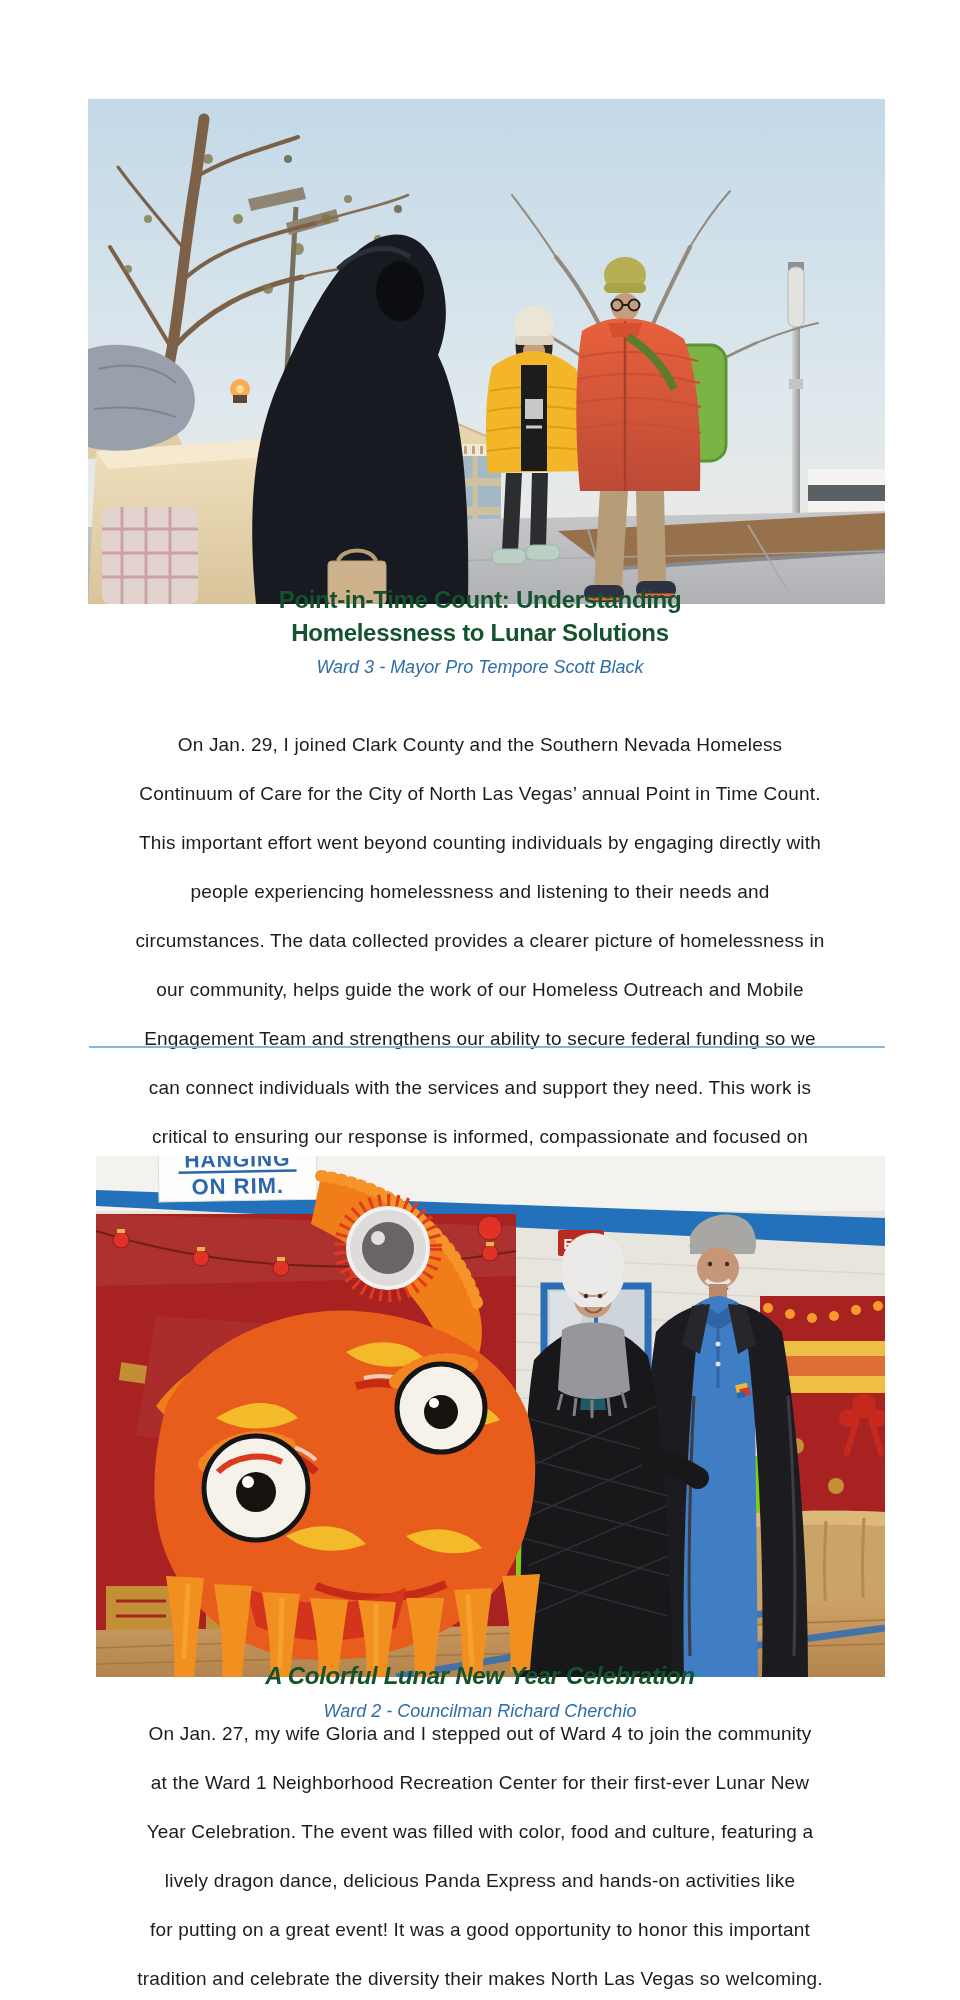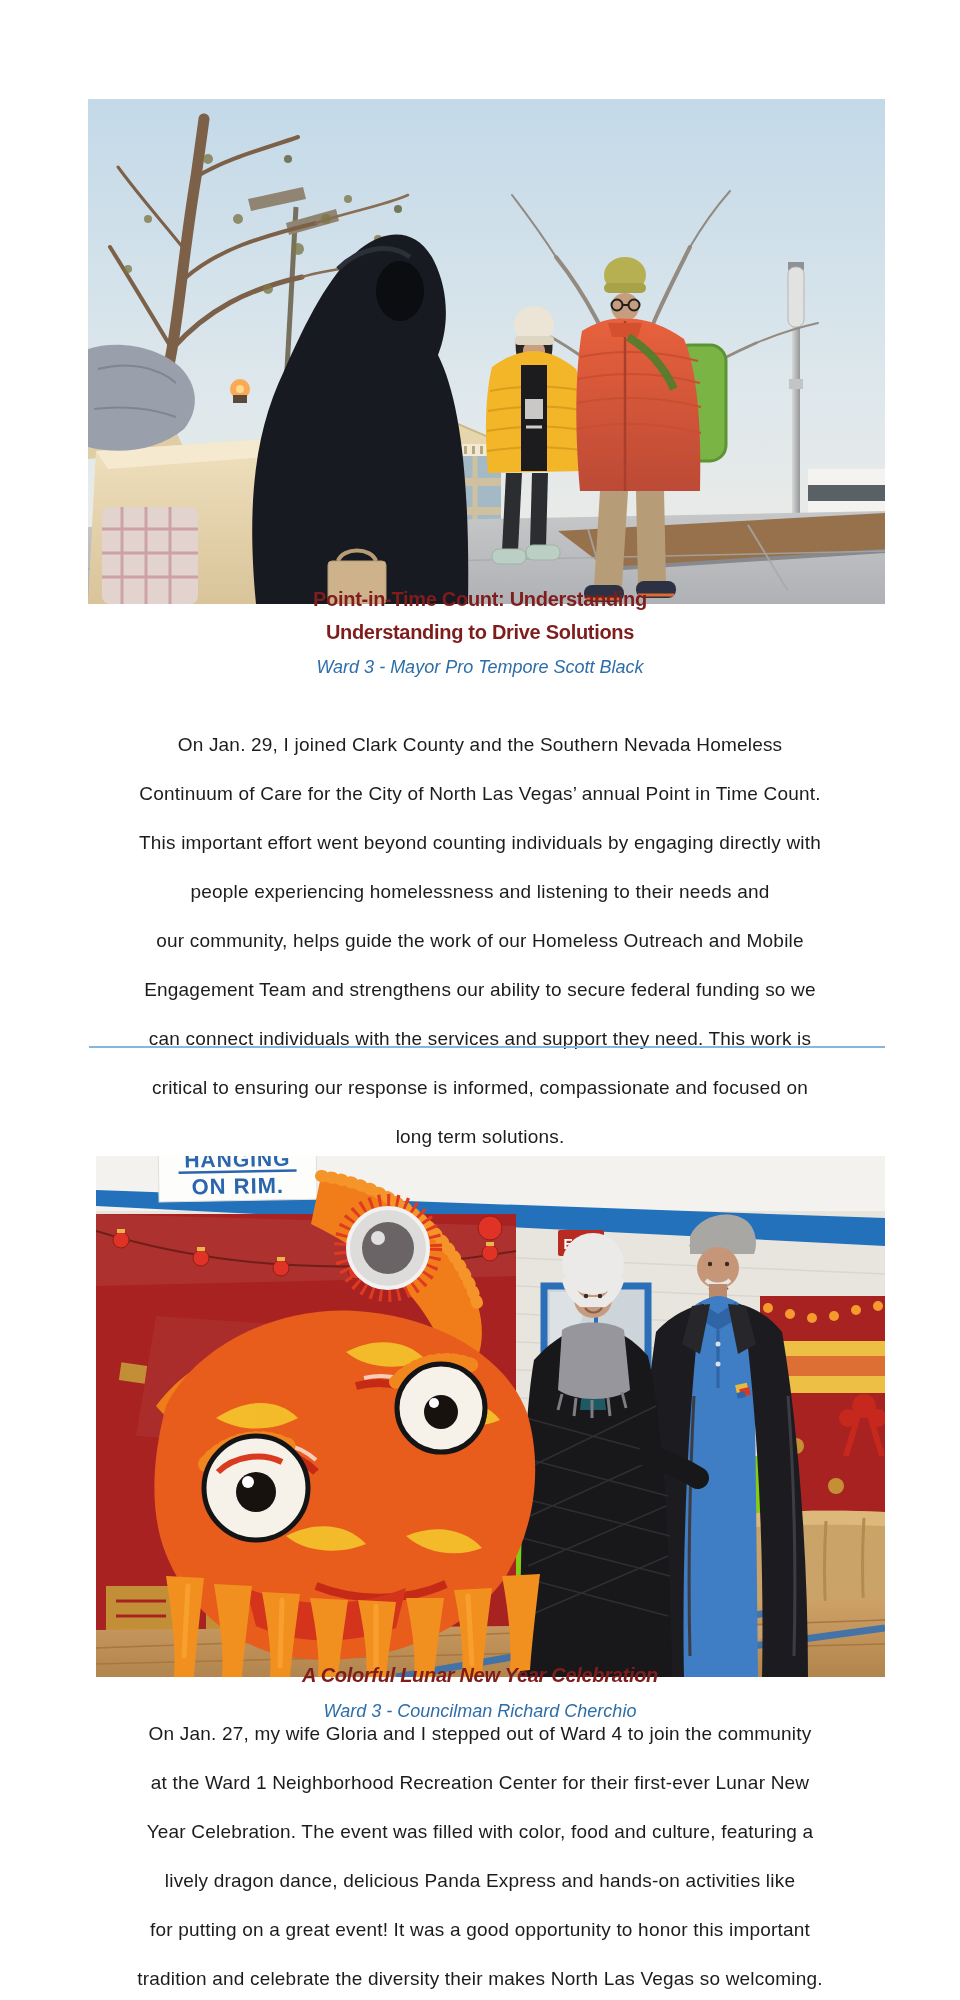--- a/index.html
+++ b/index.html
@@ -2,22 +2,22 @@
 <html><head>
 <meta charset="utf-8">
 <style>
   html,body{margin:0;padding:0;}
   body{width:960px;height:2000px;background:#ffffff;position:relative;
        font-family:"Liberation Sans", sans-serif;overflow:hidden;}
   .abs{position:absolute;}
   figure{margin:0;}
   .photo{position:absolute;overflow:hidden;background:#84cc16;margin-top:44px;}
   .photo svg{display:block;}
-  .title-block{left:0;width:960px;text-align:center;color:#7f1d1d;
-       font-weight:bold;font-size:20px;line-height:33px;letter-spacing:-0.3px;}
+  .title-block{left:0;width:960px;text-align:center;color:#14532d;
+       font-weight:bold;font-size:24px;line-height:33px;letter-spacing:-0.3px;}
   .byline{left:0;width:960px;text-align:center;color:#2e6ea8;
        font-style:italic;font-size:18px;line-height:22px;}
   .para{left:60px;width:840px;text-align:center;color:#1c1c1e;
        font-size:19px;line-height:30px;letter-spacing:0.2px;}
   .para .line{white-space:nowrap;margin-top:19px;}
   .divider{height:2px;background:#84b6de;}
 </style>
 </head>
 <body>
 
@@ -220,28 +220,29 @@
       <rect x="496" y="486" width="40" height="17" rx="8" fill="#2c3144"></rect>
       <line x1="498" y1="500" x2="534" y2="500" stroke="#e06a2f" stroke-width="3"></line>
       <rect x="548" y="482" width="40" height="17" rx="8" fill="#2c3144"></rect>
       <line x1="550" y1="496" x2="586" y2="496" stroke="#e06a2f" stroke-width="3"></line>
     </g>
   </svg>
 </figure>
 
 <div class="abs title-block" style="top:583px;">
     <div class="tline">Point-in-Time Count: Understanding</div>
-    <div class="tline">Understanding to Drive Solutions</div>
+    <div class="tline">Homelessness to Lunar Solutions</div>
   </div>
 <div class="abs byline" style="top:656px;">Ward 3 - Mayor Pro Tempore Scott Black</div>
 <div class="abs para" style="top:711px;">
     <div class="line">On Jan. 29, I joined Clark County and the Southern Nevada Homeless</div>
     <div class="line">Continuum of Care for the City of North Las Vegas’ annual Point in Time Count.</div>
     <div class="line">This important effort went beyond counting individuals by engaging directly with</div>
     <div class="line">people experiencing homelessness and listening to their needs and</div>
+    <div class="line">circumstances. The data collected provides a clearer picture of homelessness in</div>
     <div class="line">our community, helps guide the work of our Homeless Outreach and Mobile</div>
     <div class="line">Engagement Team and strengthens our ability to secure federal funding so we</div>
     <div class="line">can connect individuals with the services and support they need. This work is</div>
     <div class="line">critical to ensuring our response is informed, compassionate and focused on</div>
     <div class="line">long term solutions.</div>
   </div>
 
 <div class="abs divider" style="top:1046px;left:89px;width:796px;"></div>
 
 <figure class="photo" style="left:96px;top:1112px;width:789px;height:521px;">
@@ -491,21 +492,21 @@
           <line x1="372" y1="440" x2="376" y2="508"></line>
       </g>
       <circle cx="394" cy="72" r="12" fill="#e03226" stroke="#8f1f14"></circle>
     </g>
   </svg>
 </figure>
 
 <div class="abs title-block" style="top:1659px;font-style:italic;">
     <div class="tline">A Colorful Lunar New Year Celebration</div>
   </div>
-<div class="abs byline" style="top:1700px;">Ward 3 - Councilman Richard Cherchio</div>
+<div class="abs byline" style="top:1700px;">Ward 2 - Councilman Richard Cherchio</div>
 <div class="abs para" style="top:1700px;">
     <div class="line">On Jan. 27, my wife Gloria and I stepped out of Ward 4 to join the community</div>
     <div class="line">at the Ward 1 Neighborhood Recreation Center for their first-ever Lunar New</div>
     <div class="line">Year Celebration. The event was filled with color, food and culture, featuring a</div>
     <div class="line">lively dragon dance, delicious Panda Express and hands-on activities like</div>
     <div class="line">for putting on a great event! It was a good opportunity to honor this important</div>
     <div class="line">tradition and celebrate the diversity their makes North Las Vegas so welcoming.</div>
   </div>
 
 </body></html>

